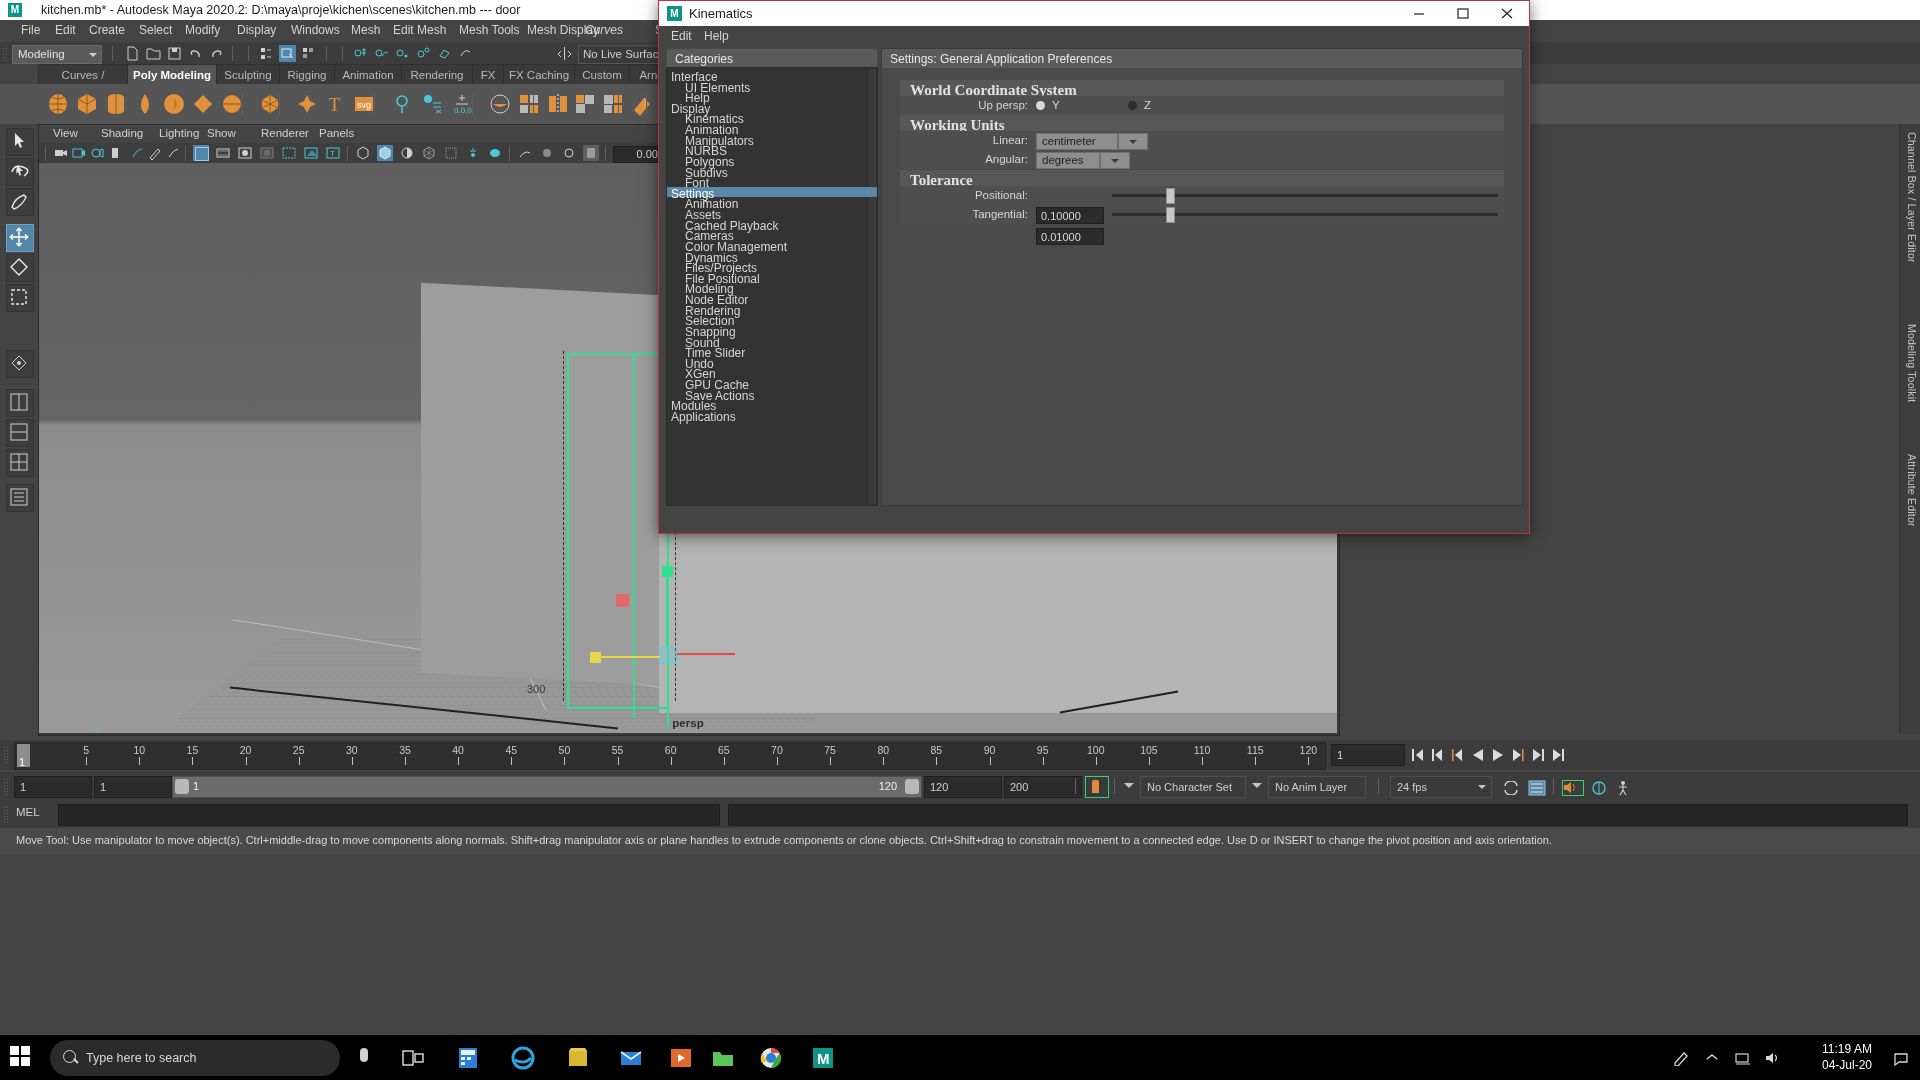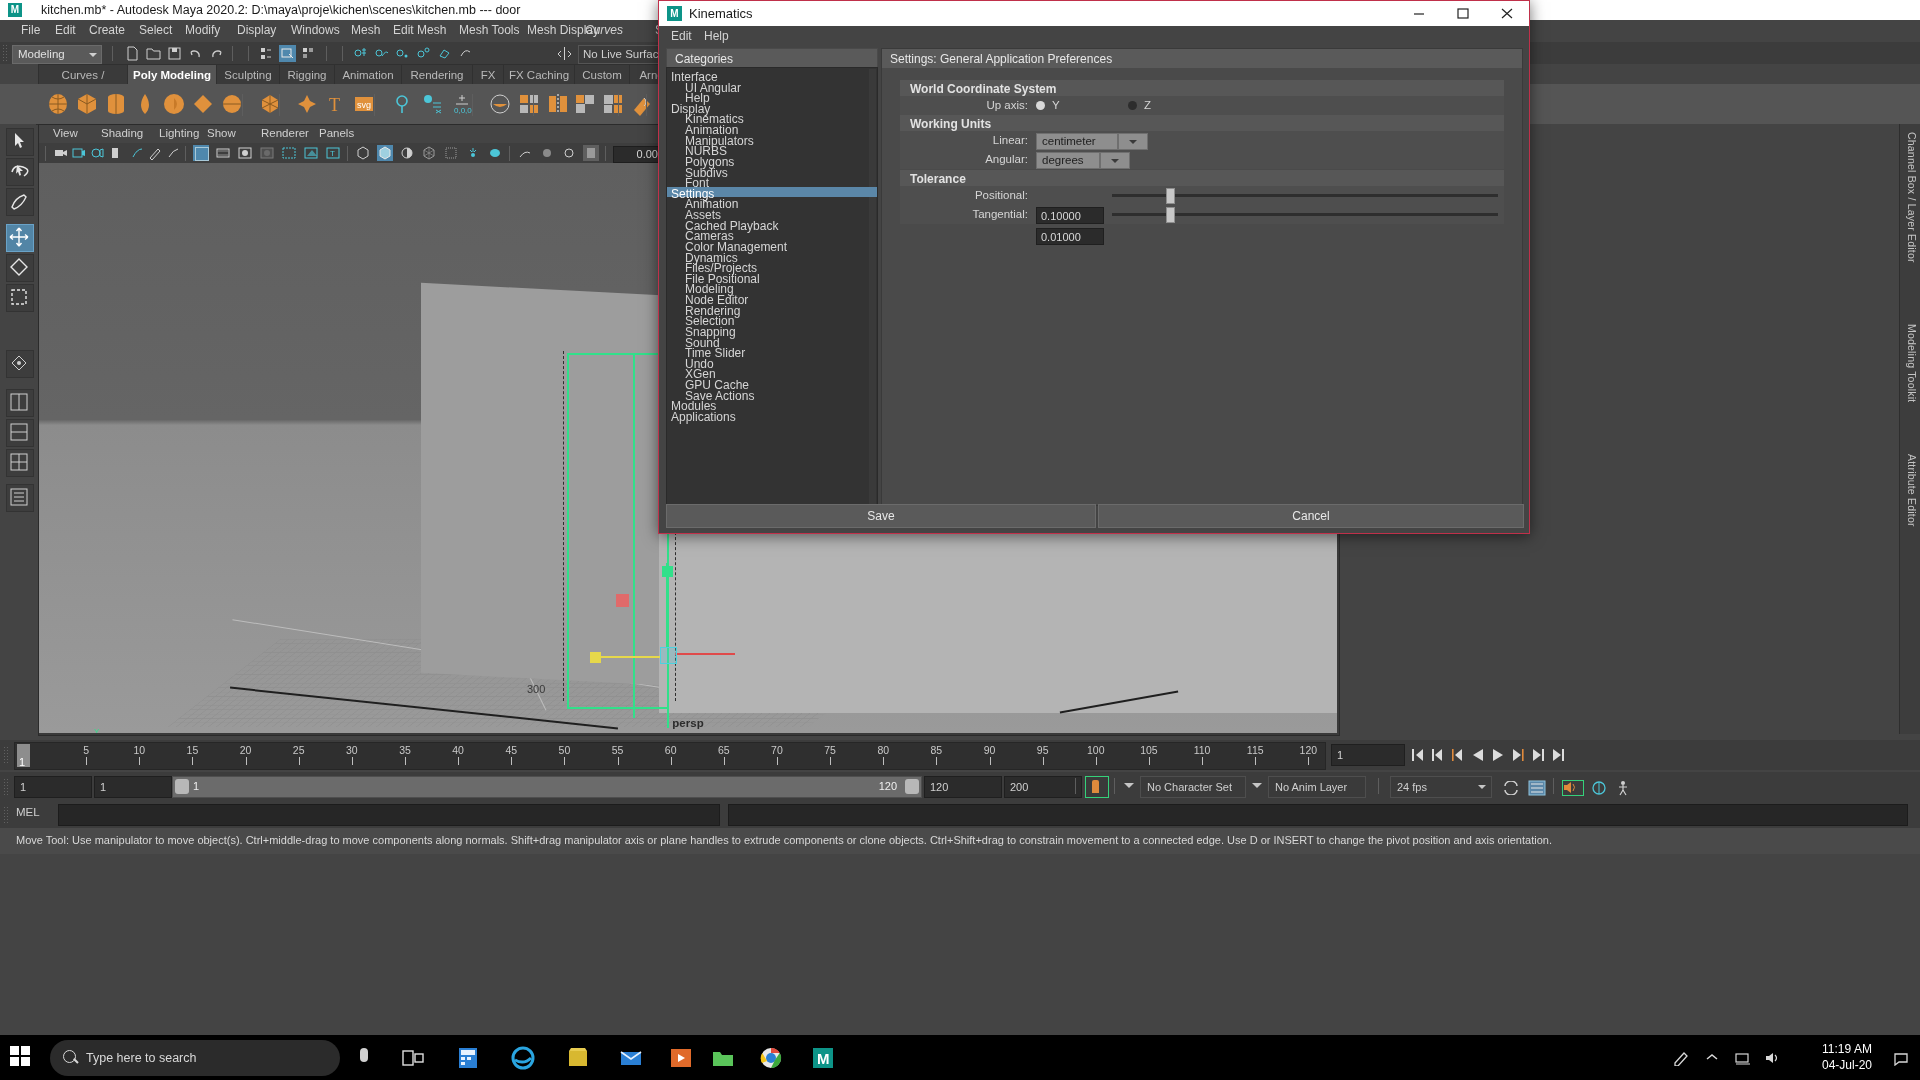--- a/index.html
+++ b/index.html
@@ -160,21 +160,21 @@
   .cats{position:absolute;left:7px;top:66px;width:210px;height:437px;background:#333333;border:1px solid #2a2a2a;overflow:hidden;}
   .cat{position:absolute;left:0;width:100%;height:10.6px;font-size:12px;color:#d6d6d6;white-space:nowrap;}
   .cat.sub{padding-left:18px;}
   .cat.top{padding-left:4px;}
   .cat.sel{background:#5b87a8;color:#ffffff;}
   .cats-scroll{position:absolute;right:1px;top:1px;width:7px;height:435px;background:#3a3a3a;}
   .prefs-right{position:absolute;left:222px;top:47px;width:640px;height:456px;background:#4a4a4a;border:1px solid #3a3a3a;}
   .pr-hdr{position:absolute;left:0;top:0;width:100%;height:19px;background:#5a5a5a;}
   .pr-hdr span{position:absolute;left:8px;top:3px;font-size:12px;color:#e8e8e8;}
   .grp{position:absolute;left:18px;width:604px;height:16px;background:#575757;}
-  .grp span{position:absolute;left:10px;top:2px;font-size:12px;color:#e2e2e2;font-weight:bold;}
+  .grp span{position:absolute;left:10px;top:2px;font-size:15px;color:#e2e2e2;font-weight:bold;font-family:Liberation Serif, serif;}
   .row{position:absolute;left:18px;width:604px;height:19px;background:#4e4e4e;}
   .rlbl{position:absolute;font-size:11.5px;color:#d5d5d5;text-align:right;}
   .radio{position:absolute;width:9px;height:9px;border-radius:50%;background:#2d2d2d;}
   .radio.on{background:#d8d8d8;}
   .rtxt{position:absolute;font-size:11.5px;color:#d5d5d5;}
   .txtf{position:absolute;height:15px;background:#2b2b2b;border:1px solid #1f1f1f;}
   .txtf span{position:absolute;left:4px;top:2px;font-size:11px;color:#d8d8d8;}
   .ddbtn{position:absolute;height:15px;background:#8e8e8e;border:1px solid #6f6f6f;}
   .ddbtn i{position:absolute;left:50%;top:6px;margin-left:-4px;border-left:4px solid transparent;border-right:4px solid transparent;border-top:4px solid #3a3a3a;}
   .optval{position:absolute;height:15px;background:#8e8e8e;border:1px solid #6f6f6f;}
@@ -807,21 +807,21 @@
       <div class="mi" style="left:12px;">Edit</div>
       <div class="mi" style="left:45px;">Help</div>
     </div>
 
     <div class="cats-hdr">
       <span>Categories</span>
     </div>
     <div class="cats" id="catlist">
       <div class="cats-scroll"></div>
     <div class="cat top" style="top: 2px;">Interface</div>
-        <div class="cat sub" style="top: 12.62px;">UI Angular</div>
+        <div class="cat sub" style="top: 12.62px;">UI Elements</div>
         <div class="cat sub" style="top: 23.24px;">Help</div>
         <div class="cat top" style="top: 33.86px;">Display</div>
         <div class="cat sub" style="top: 44.48px;">Kinematics</div>
         <div class="cat sub" style="top: 55.1px;">Animation</div>
         <div class="cat sub" style="top: 65.72px;">Manipulators</div>
         <div class="cat sub" style="top: 76.34px;">NURBS</div>
         <div class="cat sub" style="top: 86.96px;">Polygons</div>
         <div class="cat sub" style="top: 97.58px;">Subdivs</div>
         <div class="cat sub" style="top: 108.2px;">Font</div>
         <div class="cat top sel" style="top: 118.82px;">Settings</div>
@@ -850,21 +850,21 @@
 
     <div class="prefs-right">
       <div class="pr-hdr">
         <span>Settings: General Application Preferences</span>
       </div>
 
       <div class="grp" style="top:31px;">
         <span>World Coordinate System</span>
       </div>
       <div class="row" style="top:47px;">
-        <div class="rlbl" style="left:0;top:3px;width:128px;">Up axis:</div>
+        <div class="rlbl" style="left:0;top:3px;width:128px;">Up persp:</div>
         <div class="radio on" style="left:136px;top:5px;"></div>
         <div class="rtxt" style="left:152px;top:3px;">Y</div>
         <div class="radio" style="left:228px;top:5px;"></div>
         <div class="rtxt" style="left:244px;top:3px;">Z</div>
       </div>
 
       <div class="grp" style="top:66px;">
         <span>Working Units</span>
       </div>
       <div class="row" style="top:82px;">
@@ -904,24 +904,20 @@
         <div class="txtf" style="left:136px;top:2px;width:66px;">
           <span>0.10000</span>
         </div>
         <div class="slider" style="left:212px;top:2px;width:386px;">
           <div class="trk"></div>
             <div class="hnd" style="left:54px;"></div>
         </div>
       </div>
     </div>
 
-    <div class="prefs-btns">
-      <div class="pbtn" style="left:0;width:428px;">Save</div>
-      <div class="pbtn" style="left:432px;width:424px;">Cancel</div>
-    </div>
   </div>
 
   <div class="taskbar">
     <div class="tb-start">
       <i style="left:0;top:0;"></i>
         <i style="left:11px;top:0;"></i>
         <i style="left:0;top:11px;"></i>
         <i style="left:11px;top:11px;"></i>
     </div>
     <div class="tb-search">

